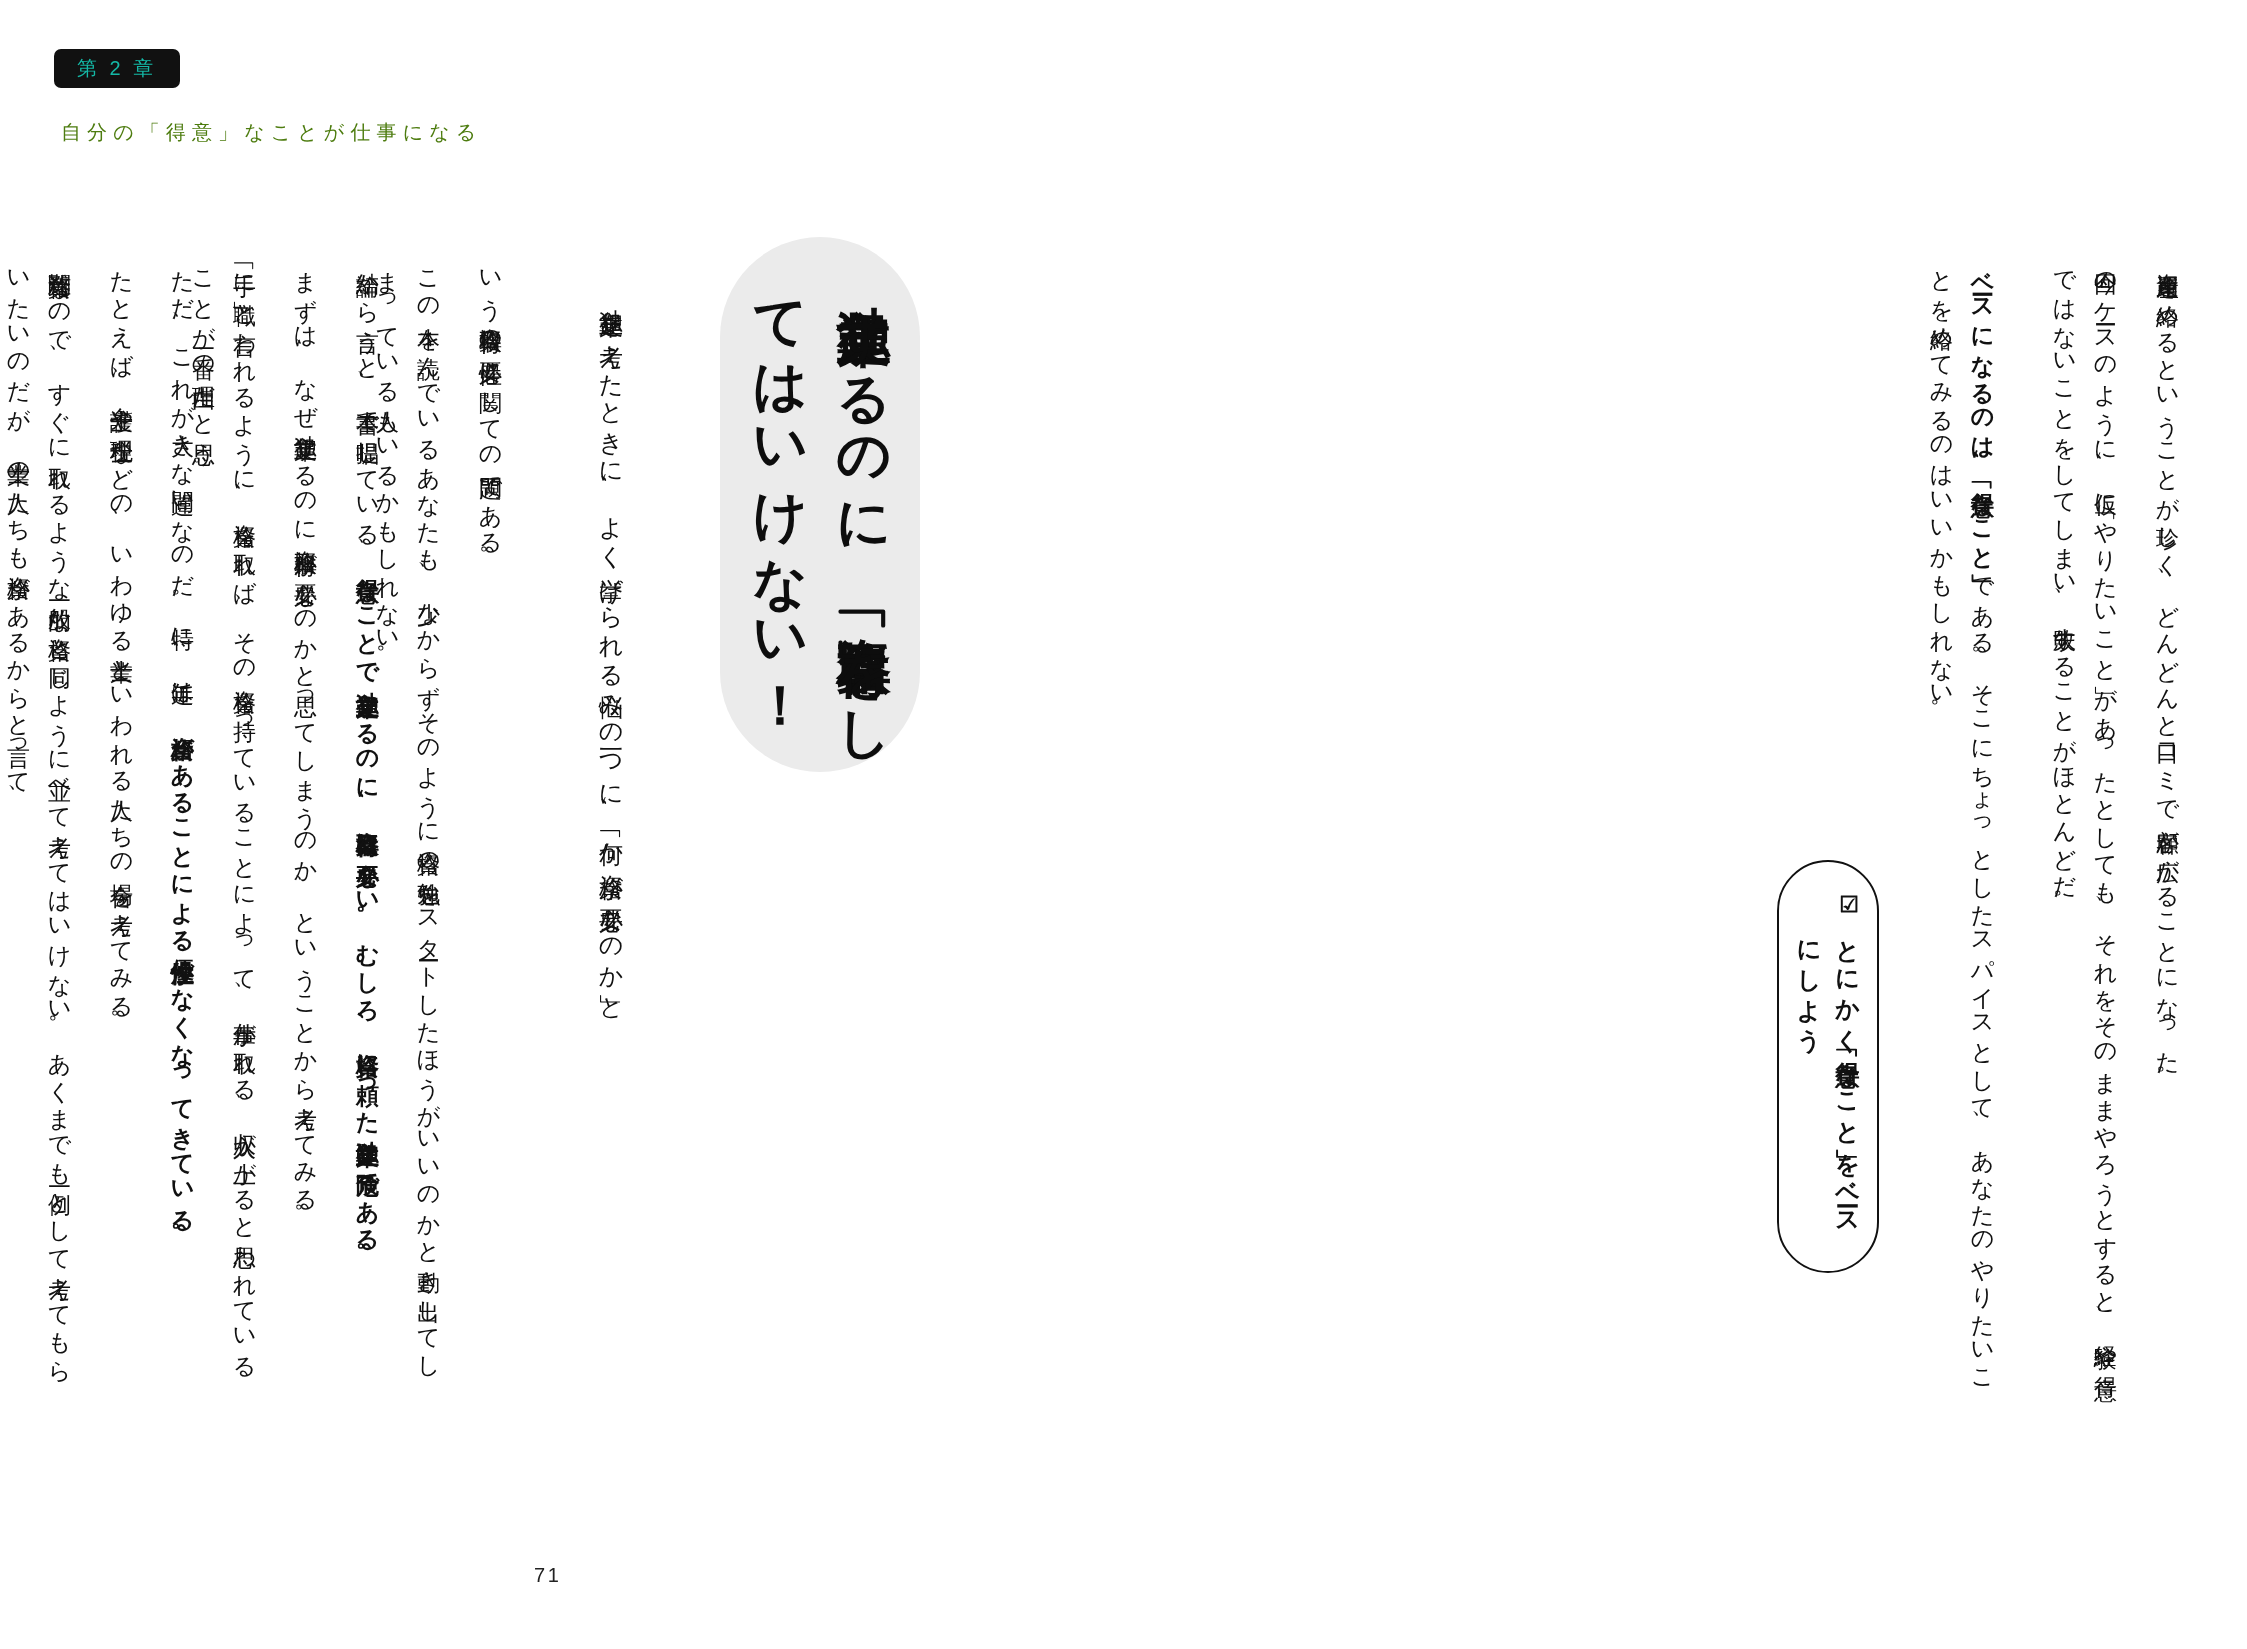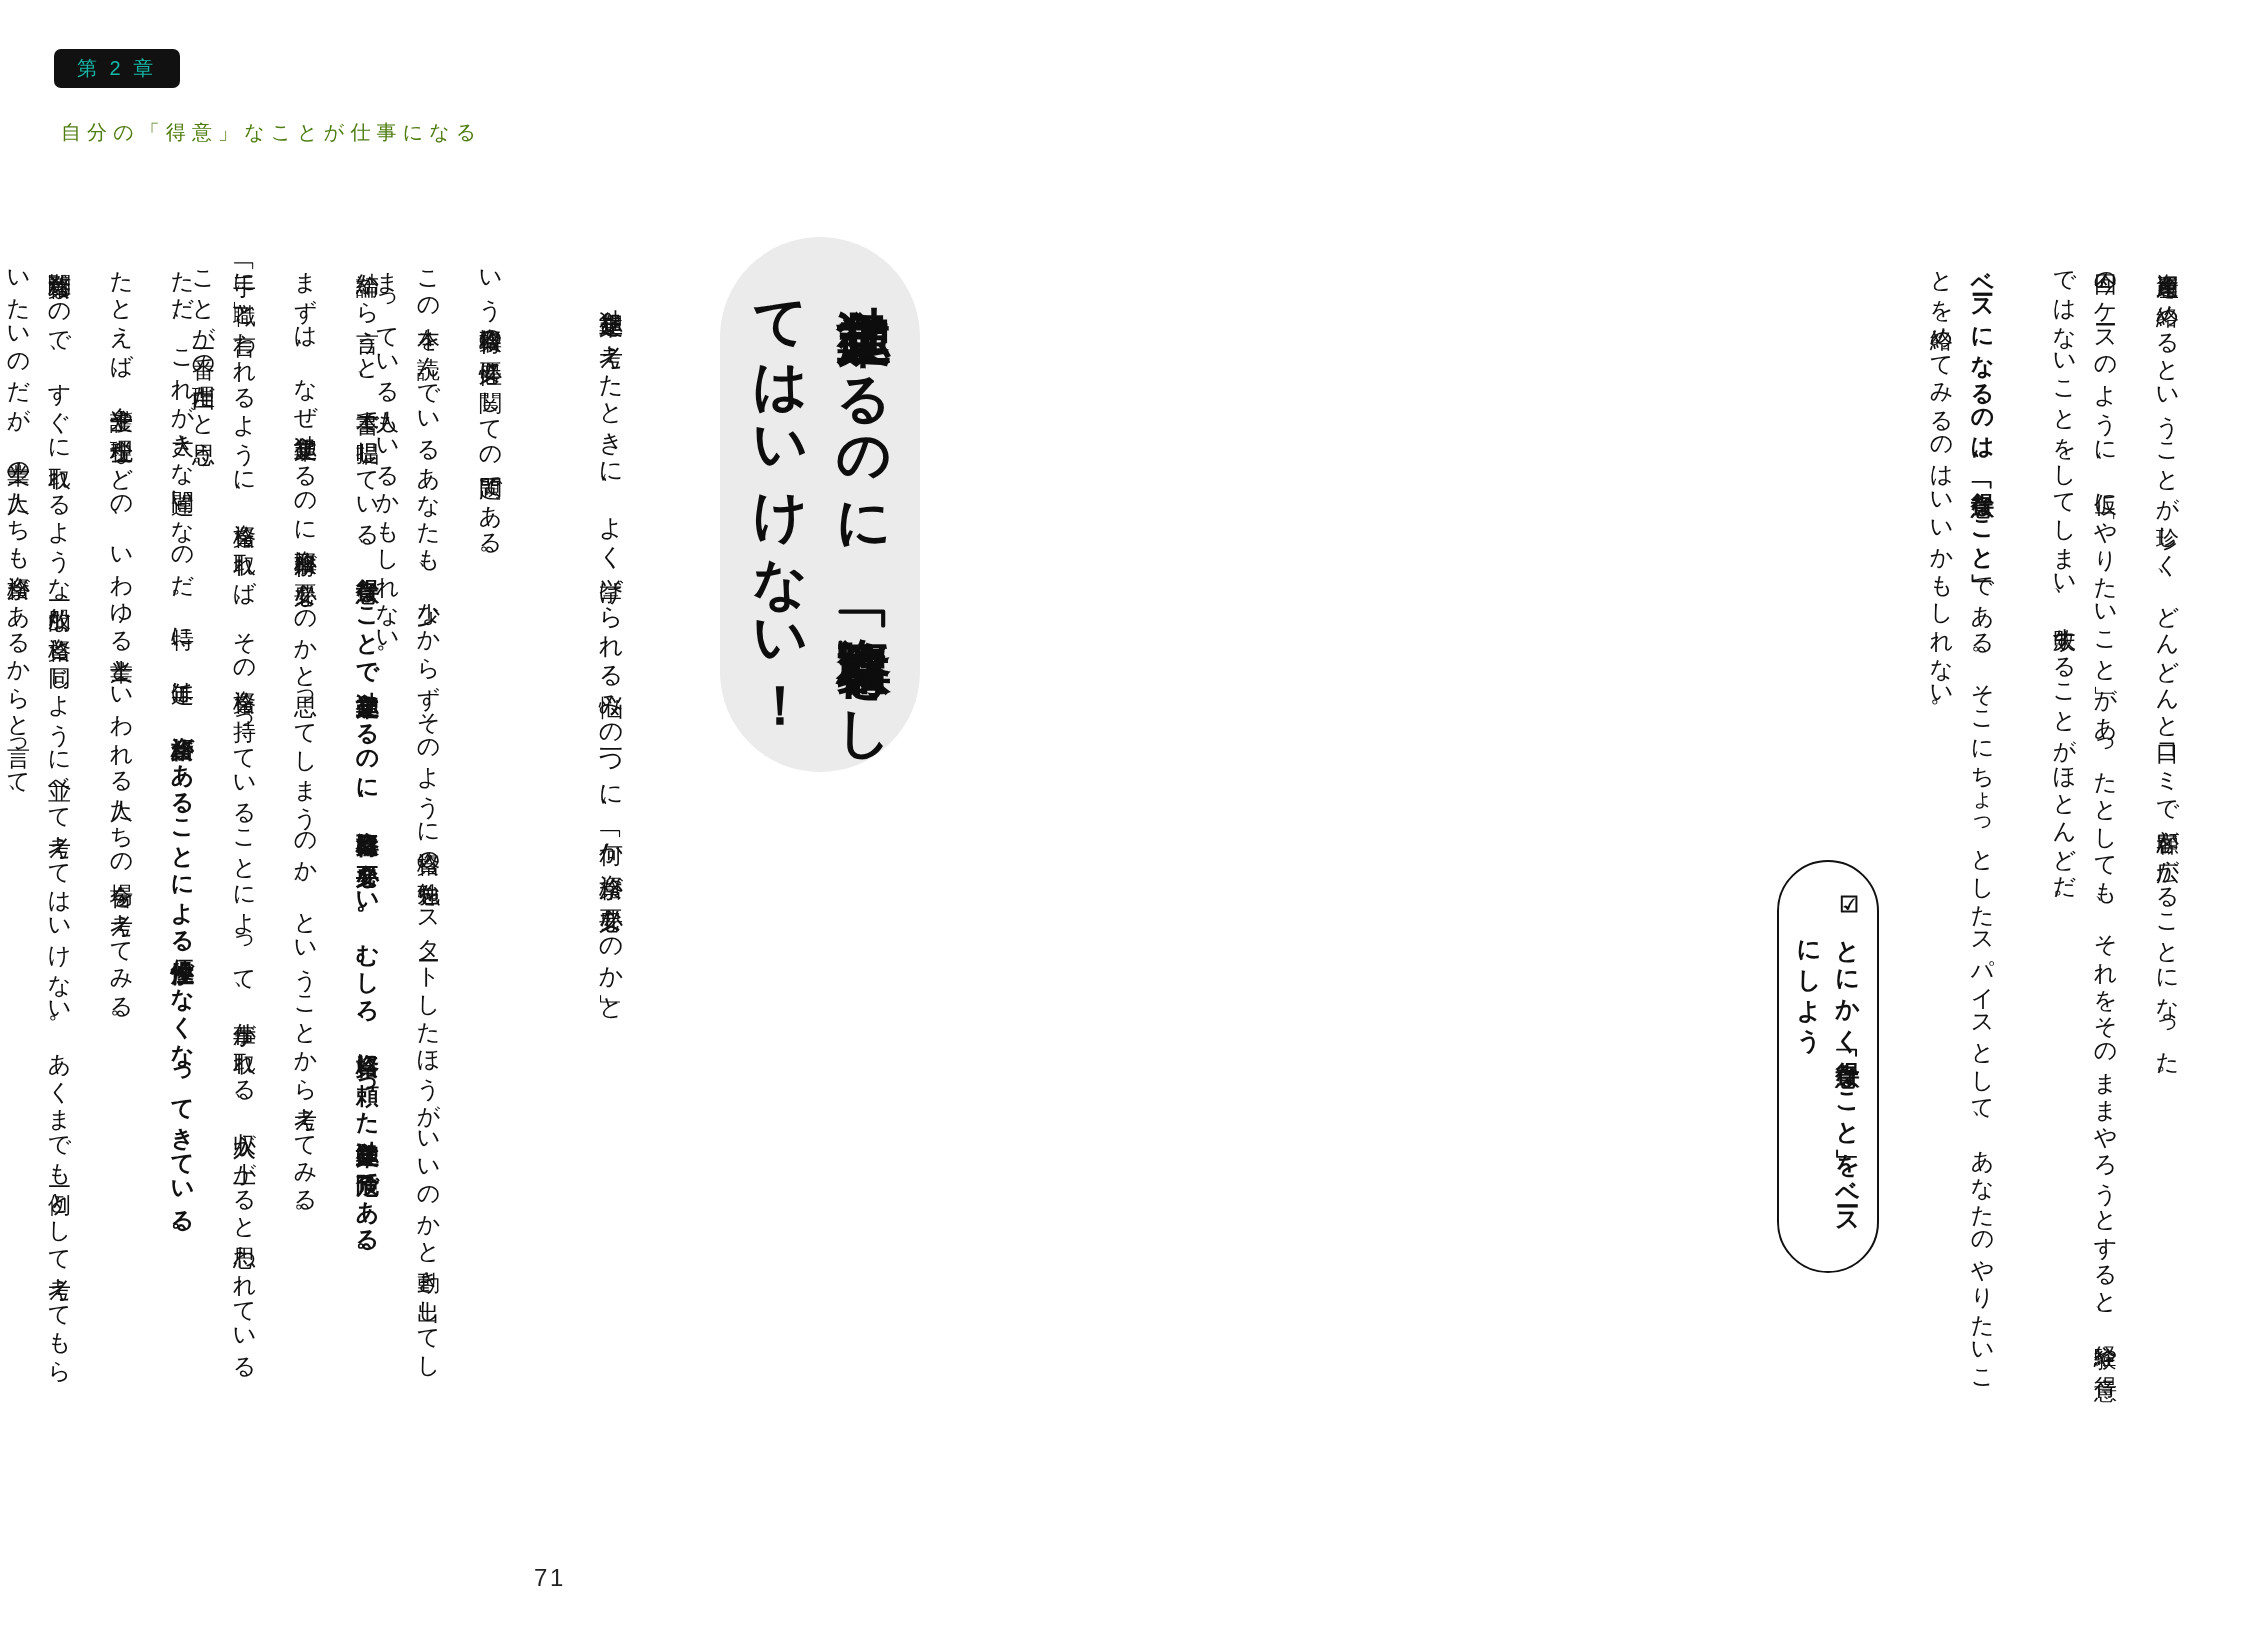--- a/index.html
+++ b/index.html
@@ -154,21 +154,21 @@
   .l-c3 { right: 737px;  top: 255px; height: 1132px; }
   .l-c4 { right: 799px;  top: 255px; height: 1132px; }
   .l-c5 { right: 860px;  top: 255px; height: 1132px; }
   .l-c6 { right: 922px; top: 255px; height: 1132px; }
   .l-c7 { right: 983px; top: 255px; height: 1132px; }
   .l-c8 { right: 1045px; top: 255px; height: 1132px; }
 
   
   .folio {
     position: absolute;
-    font-size: 24px;
+    font-size: 20px;
     letter-spacing: 2.6px;
     font-family: "Liberation Sans", "DejaVu Sans", sans-serif;
     color: #222;
   }
   .folio-left  { left: 534px;  top: 1564px; }
 </style>
 </head>
 <body>
 
 <div class="book">

